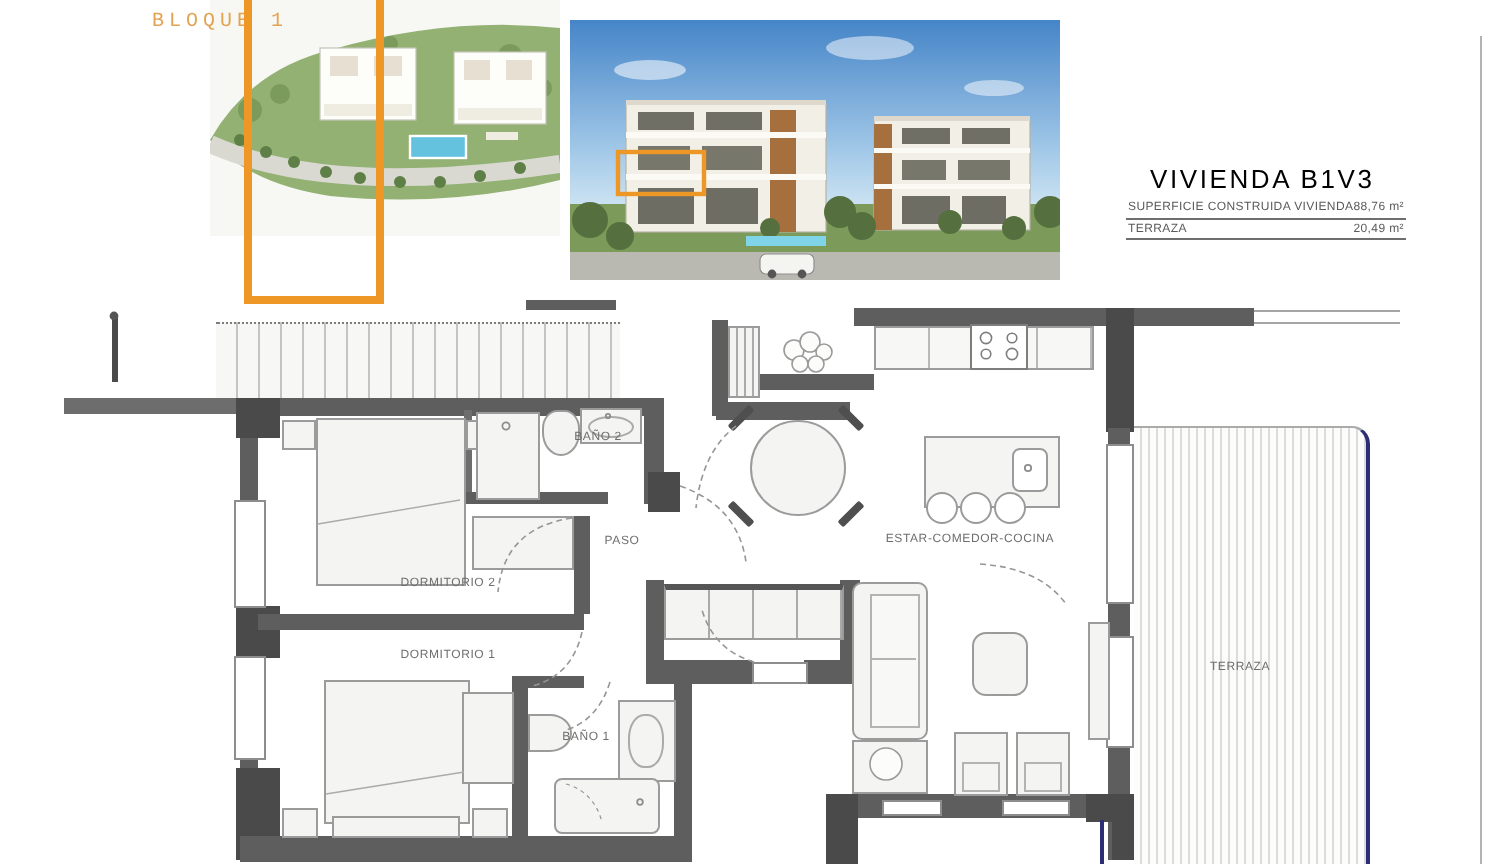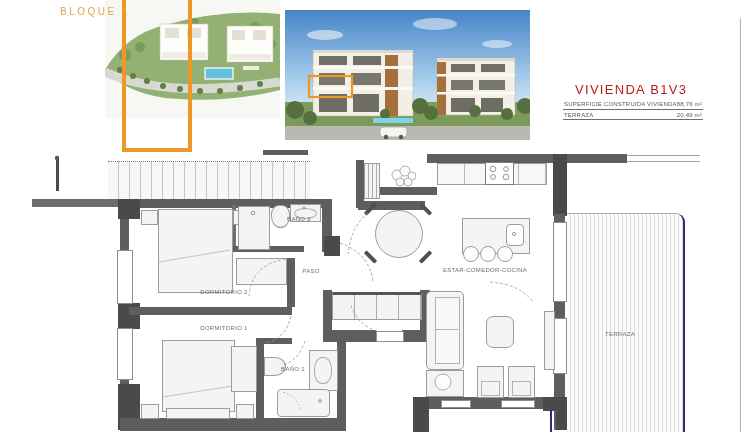--- a/index.html
+++ b/index.html
@@ -1,21 +1,21 @@
 <!DOCTYPE html>
 <html><head>
 <meta charset="utf-8">
 <style>
   html,body{margin:0;padding:0;background:#ffffff;}
   body{font-family:"Liberation Sans",sans-serif;}
   .sheet{position:relative;width:756px;height:432px;background:#fff;overflow:hidden;}
   .abs{position:absolute;}
   
-  .bloque{position:absolute;left:60px;top:6px;font-size:10px;letter-spacing:2.5px;color:#e2a453;}
-  .viv-title{position:absolute;left:575px;top:82px;font-size:13px;letter-spacing:1.3px;color:#b91c1c;}
+  .bloque{position:absolute;left:76px;top:6px;font-size:10px;letter-spacing:2.5px;color:#e2a453;font-family:Liberation Mono, monospace;}
+  .viv-title{position:absolute;left:575px;top:82px;font-size:13px;letter-spacing:1.3px;color:#000000;}
   
   .area-table{position:absolute;left:563px;top:99px;width:140px;}
   .area-row{display:flex;justify-content:space-between;align-items:flex-end;font-size:6px;color:#5a5a5a;letter-spacing:.2px;padding:2px 1px 1.5px 1px;border-bottom:1px solid #6e6e6e;}
   
   .page-rule{position:absolute;left:740px;top:18px;width:1px;height:414px;background:#b3b3b3;}
   
   .aerial-highlight{position:absolute;left:122px;top:-4px;width:62px;height:152px;border:4px solid #ee9726;border-top:none;}
   
   .w{position:absolute;background:#5e5e5e;}
   .wd{background:#4a4a4a;}

